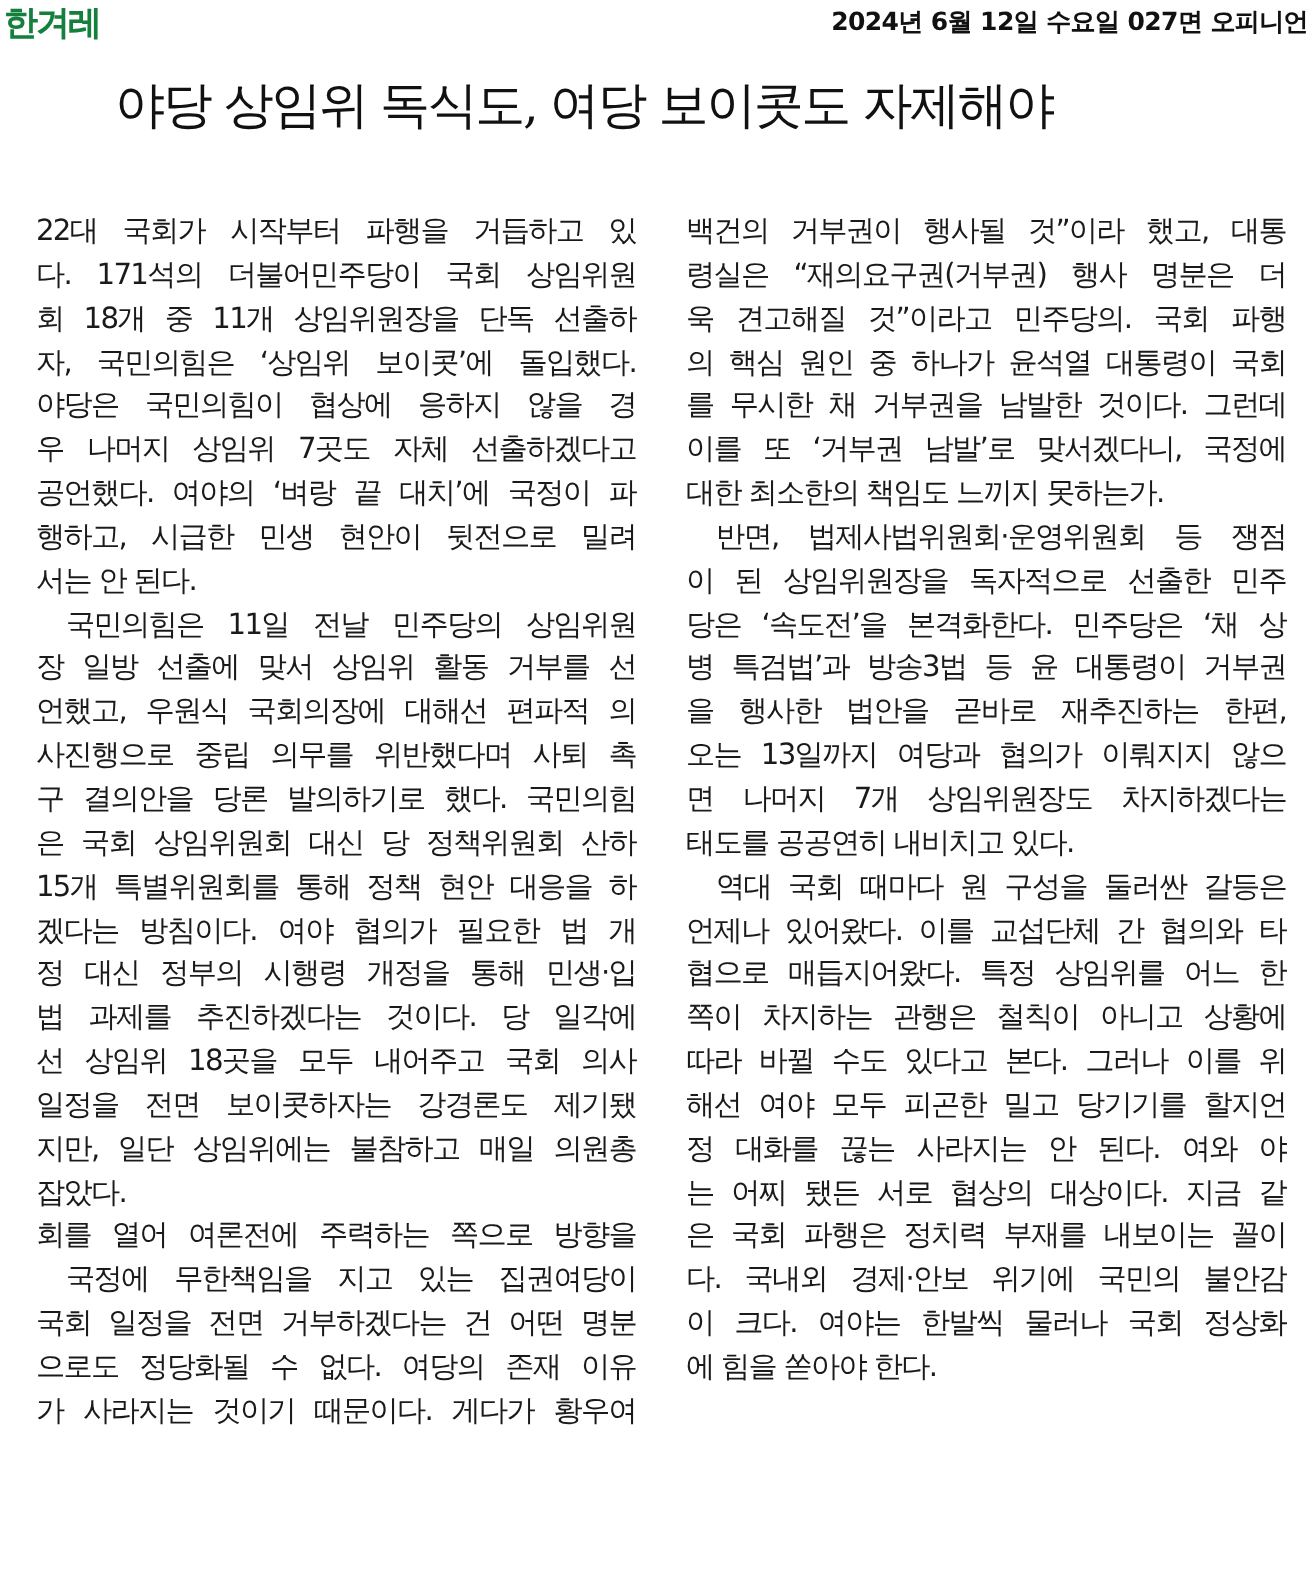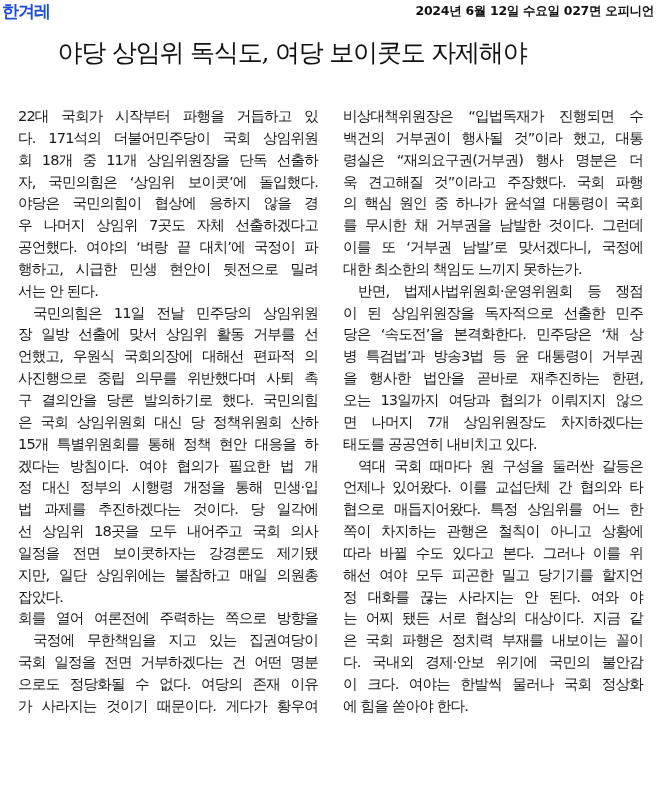--- a/index.html
+++ b/index.html
@@ -6,21 +6,21 @@
   body {
     width: 658px; height: 797px; position: relative; overflow: hidden;
     font-family: "DejaVu Sans", sans-serif; color: #1a1a1a;
   }
   .masthead {
     position: absolute; left: 0; top: 0; width: 658px; height: 26px;
   }
   .logo {
     position: absolute; left: 2px; top: 0px;
     font-family: "DejaVu Sans", sans-serif; font-weight: bold;
-    font-size: 17px; letter-spacing: -1px; color: #1d4ed8;
+    font-size: 17px; letter-spacing: -1px; color: #15803d;
   }
   .dateline {
     position: absolute; right: 4px; top: 3px;
     font-family: "DejaVu Sans", sans-serif; font-weight: bold;
     font-size: 12.5px; color: #111; letter-spacing: -0.3px;
   }
   .headline {
     position: absolute; left: 0; top: 36px; width: 584px;
     text-align: center;
     font-family: "DejaVu Serif", serif;
@@ -72,24 +72,23 @@
     <span class="line">일정을 전면 보이콧하자는 강경론도 제기됐</span>
     <span class="line">지만, 일단 상임위에는 불참하고 매일 의원총</span>
     <span class="line last">잡았다.</span>
     <span class="line">회를 열어 여론전에 주력하는 쪽으로 방향을</span>
     <span class="line indent">국정에 무한책임을 지고 있는 집권여당이</span>
     <span class="line">국회 일정을 전면 거부하겠다는 건 어떤 명분</span>
     <span class="line">으로도 정당화될 수 없다. 여당의 존재 이유</span>
     <span class="line">가 사라지는 것이기 때문이다. 게다가 황우여</span>
   </div>
 <div class="col col-right">
-    <span class="line">비상대책위원장은 “입법독재가 진행되면 수</span>
     <span class="line">백건의 거부권이 행사될 것”이라 했고, 대통</span>
     <span class="line">령실은 “재의요구권(거부권) 행사 명분은 더</span>
-    <span class="line">욱 견고해질 것”이라고 주장했다. 국회 파행</span>
+    <span class="line">욱 견고해질 것”이라고 민주당의. 국회 파행</span>
     <span class="line">의 핵심 원인 중 하나가 윤석열 대통령이 국회</span>
     <span class="line">를 무시한 채 거부권을 남발한 것이다. 그런데</span>
     <span class="line">이를 또 ‘거부권 남발’로 맞서겠다니, 국정에</span>
     <span class="line last">대한 최소한의 책임도 느끼지 못하는가.</span>
     <span class="line indent">반면, 법제사법위원회·운영위원회 등 쟁점</span>
     <span class="line">이 된 상임위원장을 독자적으로 선출한 민주</span>
     <span class="line">당은 ‘속도전’을 본격화한다. 민주당은 ‘채 상</span>
     <span class="line">병 특검법’과 방송3법 등 윤 대통령이 거부권</span>
     <span class="line">을 행사한 법안을 곧바로 재추진하는 한편,</span>
     <span class="line">오는 13일까지 여당과 협의가 이뤄지지 않으</span>

